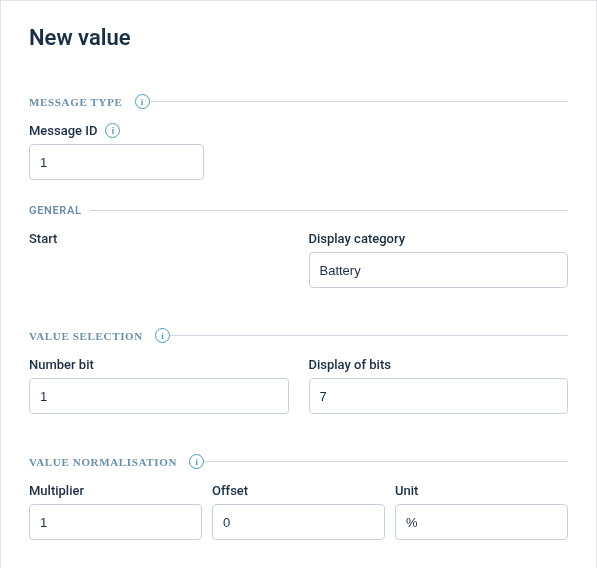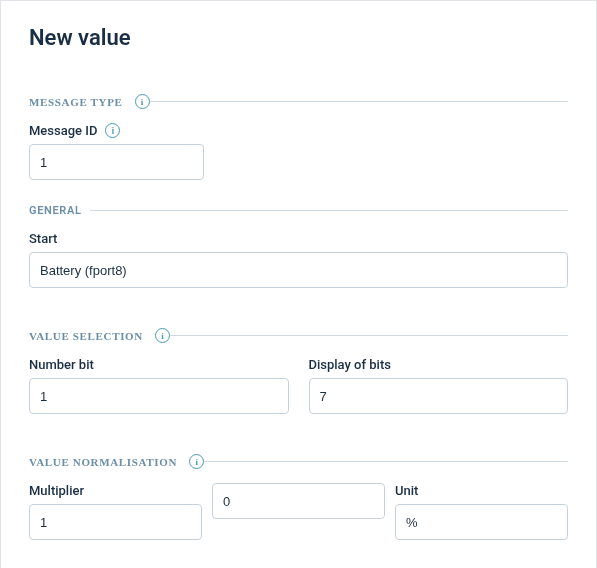--- a/index.html
+++ b/index.html
@@ -150,21 +150,24 @@
 
   <div class="section">
     <div class="section-header">
       <span class="section-title">GENERAL</span>
       <div class="section-line"></div>
     </div>
 
     <div class="row-two">
       <div class="field-group">
         <div class="field-label">Start</div>
-        <input type="text" class="field-input" value="Battery (fport8)" style="">
+      </div>
+      <div class="field-group">
+        <div class="field-label">Display category</div>
+        <input type="text" class="field-input" value="Battery" style="">
       </div>
     </div>
   </div>
 
   <div class="section">
     <div class="section-header">
       <div class="section-header-with-icon">
         <span class="section-title">VALUE SELECTION</span>
         <span class="info-icon">i</span>
       </div>
@@ -191,20 +194,21 @@
       </div>
       <div class="section-line"></div>
     </div>
 
     <div class="row-three">
       <div class="field-group">
         <div class="field-label">Multiplier</div>
         <input type="text" class="field-input" value="1" style="">
       </div>
       <div class="field-group">
+        <div class="field-label">Offset</div>
         <input type="text" class="field-input" value="0" style="">
       </div>
       <div class="field-group">
         <div class="field-label">Unit</div>
         <input type="text" class="field-input" value="%" style="">
       </div>
     </div>
   </div>
 
 </div>

